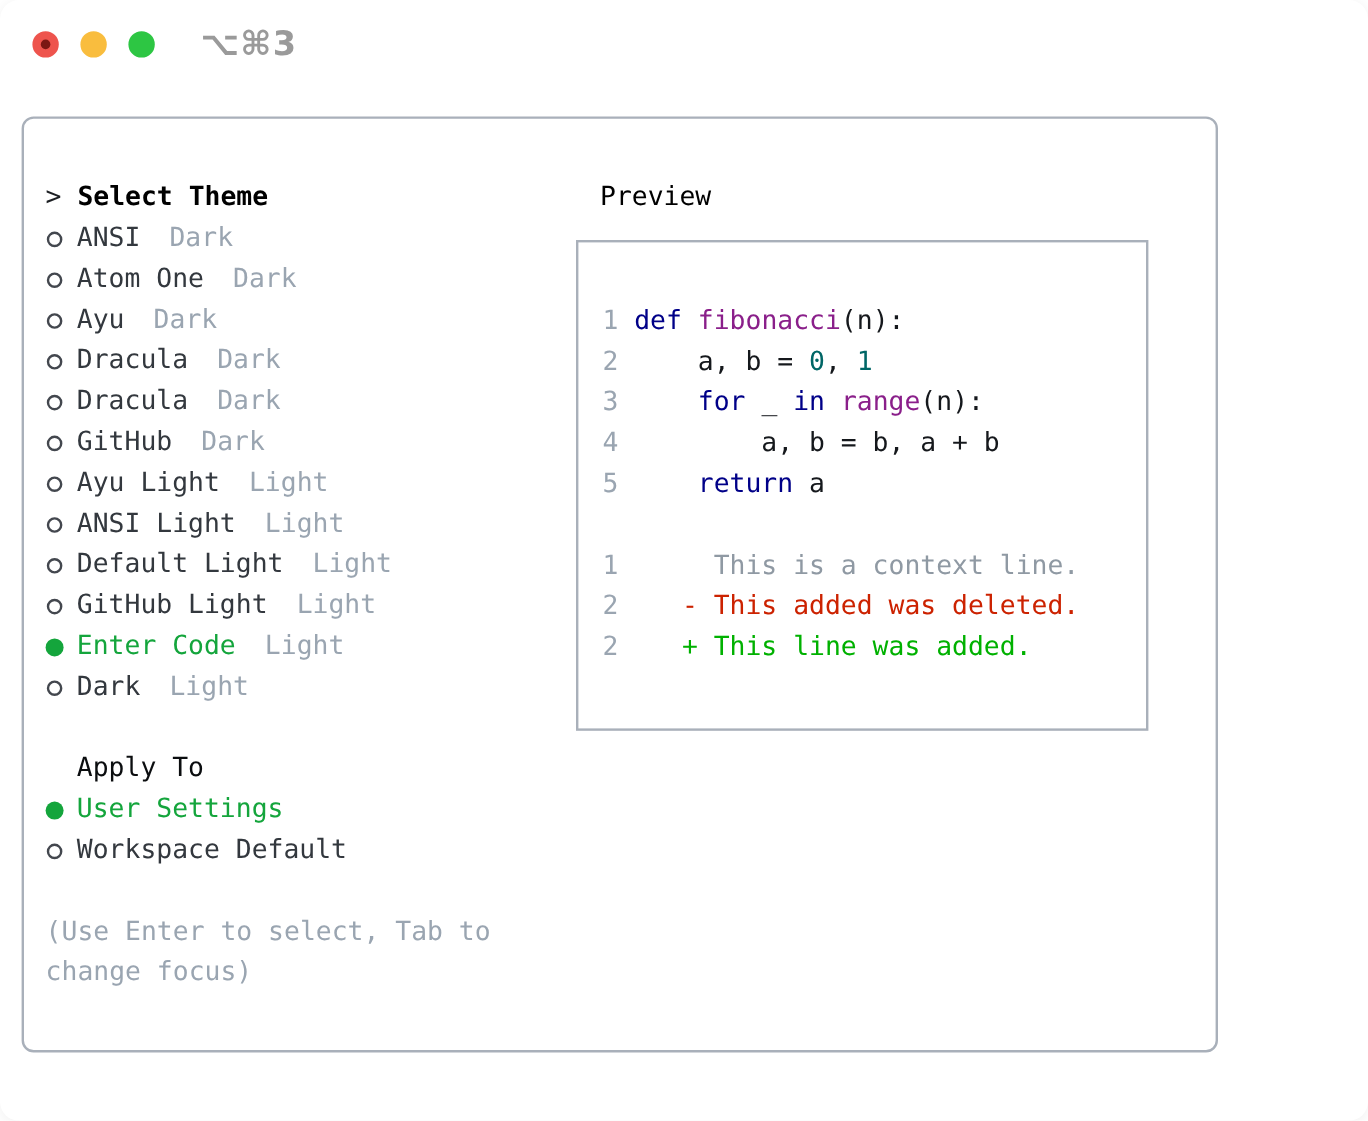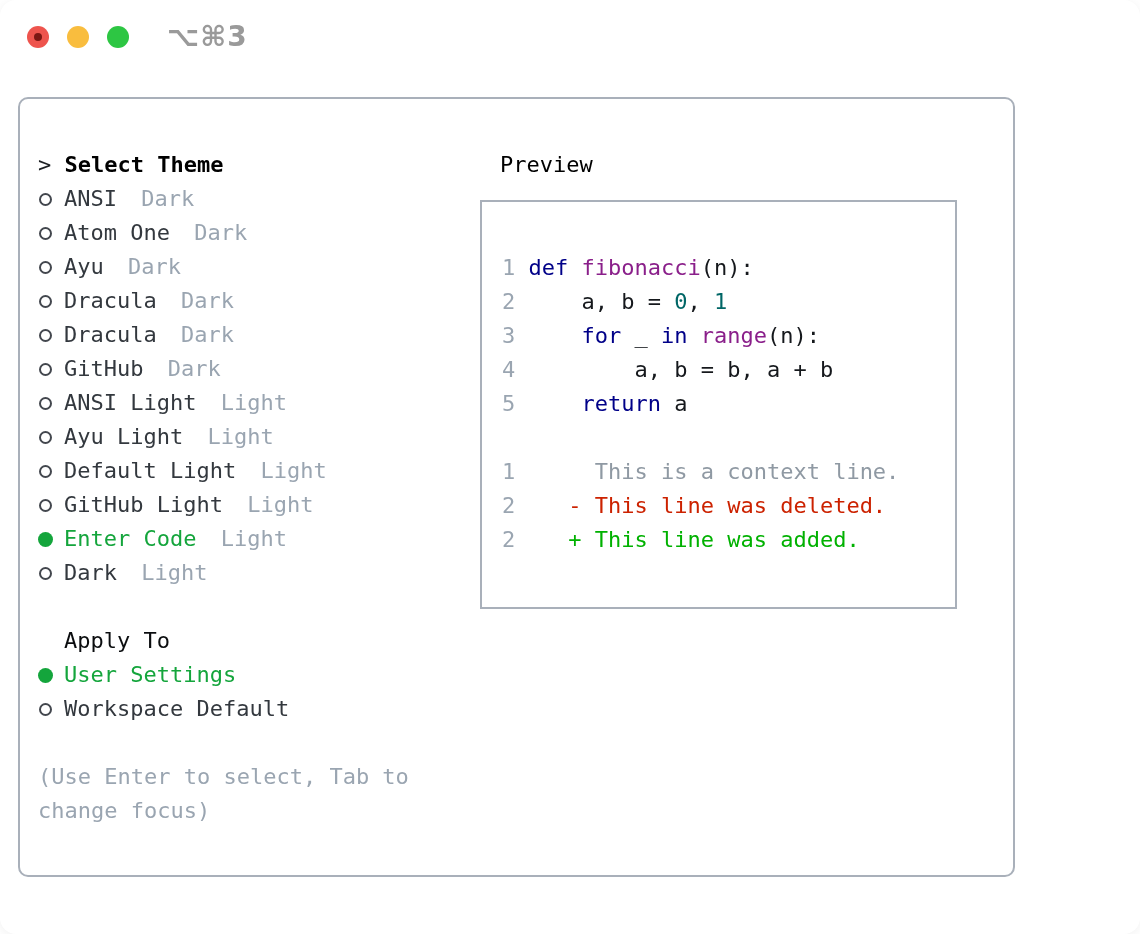--- a/index.html
+++ b/index.html
@@ -84,22 +84,22 @@
   <div class="panel">
     <div class="left-col">
       <div class="line"><span class="focus-char">&gt;</span><span> </span><span class="list-title">Select Theme</span></div>
       <div id="theme-list">
           <div class="line"><span class="bullet"></span><span class="nm">ANSI</span><span class="variant"> Dark</span></div>
           <div class="line"><span class="bullet"></span><span class="nm">Atom One</span><span class="variant"> Dark</span></div>
           <div class="line"><span class="bullet"></span><span class="nm">Ayu</span><span class="variant"> Dark</span></div>
           <div class="line"><span class="bullet"></span><span class="nm">Dracula</span><span class="variant"> Dark</span></div>
           <div class="line"><span class="bullet"></span><span class="nm">Dracula</span><span class="variant"> Dark</span></div>
           <div class="line"><span class="bullet"></span><span class="nm">GitHub</span><span class="variant"> Dark</span></div>
+          <div class="line"><span class="bullet"></span><span class="nm">Ayu Light</span><span class="variant"> Light</span></div>
           <div class="line"><span class="bullet"></span><span class="nm">ANSI Light</span><span class="variant"> Light</span></div>
-          <div class="line"><span class="bullet"></span><span class="nm">Ayu Light</span><span class="variant"> Light</span></div>
           <div class="line"><span class="bullet"></span><span class="nm">Default Light</span><span class="variant"> Light</span></div>
           <div class="line"><span class="bullet"></span><span class="nm">GitHub Light</span><span class="variant"> Light</span></div>
           <div class="line"><span class="bullet sel"></span><span class="nm sel">Enter Code</span><span class="variant"> Light</span></div>
           <div class="line"><span class="bullet"></span><span class="nm">Dark</span><span class="variant"> Light</span></div>
         </div>
       <div class="line"></div>
       <div class="line apply-title"><span class="spacer2"></span><span>Apply To</span></div>
       <div id="apply-list">
           <div class="line"><span class="bullet sel"></span><span class="nm sel">User Settings</span></div>
           <div class="line"><span class="bullet"></span><span class="nm">Workspace Default</span></div>
@@ -114,18 +114,18 @@
     <div class="preview-title">Preview</div>
     <div class="preview-box">
       <div class="code" id="code">
           <div class="cline"><span class="tok-ln">1 </span><span class="tok-kw">def</span><span class="tok-pln"> </span><span class="tok-typ">fibonacci</span><span class="tok-pln">(n):</span></div>
           <div class="cline"><span class="tok-ln">2 </span><span class="tok-pln">    a, b = </span><span class="tok-lit">0</span><span class="tok-pln">, </span><span class="tok-lit">1</span></div>
           <div class="cline"><span class="tok-ln">3 </span><span class="tok-pln">    </span><span class="tok-kw">for</span><span class="tok-pln"> _ </span><span class="tok-kw">in</span><span class="tok-pln"> </span><span class="tok-typ">range</span><span class="tok-pln">(n):</span></div>
           <div class="cline"><span class="tok-ln">4 </span><span class="tok-pln">        a, b = b, a + b</span></div>
           <div class="cline"><span class="tok-ln">5 </span><span class="tok-pln">    </span><span class="tok-kw">return</span><span class="tok-pln"> a</span></div>
           <div class="cline"></div>
           <div class="cline"><span class="tok-ln">1 </span><span class="tok-ctx">     This is a context line.</span></div>
-          <div class="cline"><span class="tok-ln">2 </span><span class="tok-del">   - This line was deleted.</span></div>
+          <div class="cline"><span class="tok-ln">2 </span><span class="tok-del">   - This added was deleted.</span></div>
           <div class="cline"><span class="tok-ln">2 </span><span class="tok-add">   + This line was added.</span></div>
         </div>
     </div>
   </div>
 </div>
 
 </body></html>

